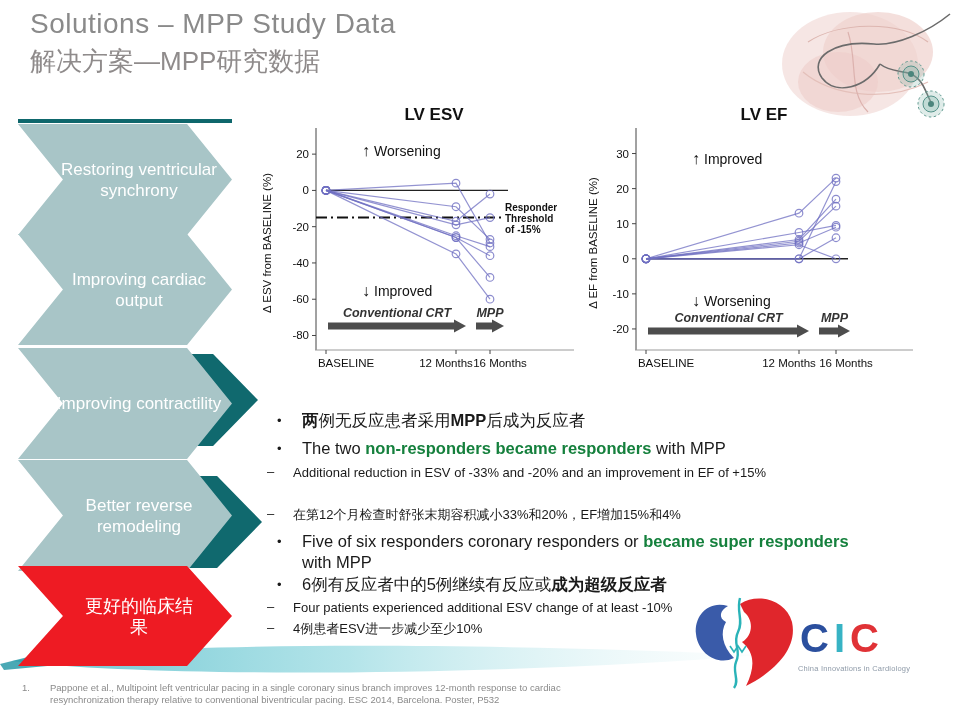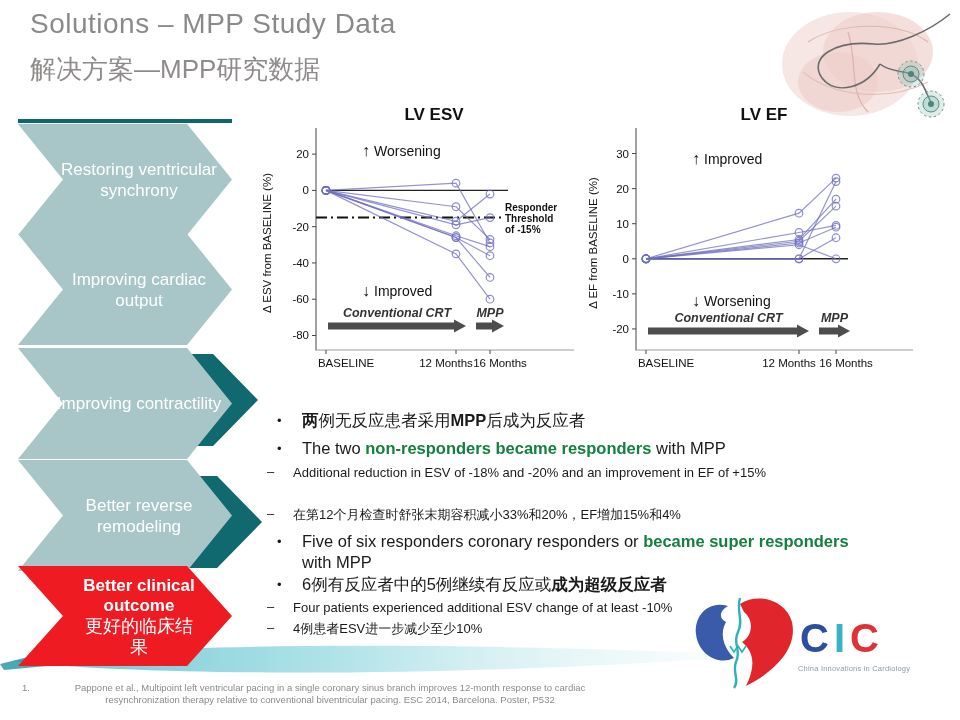--- a/index.html
+++ b/index.html
@@ -1,20 +1,20 @@
 <!DOCTYPE html>
 <html><head>
 <meta charset="utf-8">
 <style>
   html,body{margin:0;padding:0;background:#e8e8e8;}
   .slide{position:relative;width:960px;height:720px;background:#ffffff;overflow:hidden;
          font-family:"Liberation Sans", sans-serif;}
   
   .title-en{position:absolute;left:30px;top:8px;font-size:28px;color:#8a8a8a;letter-spacing:.5px;}
-  .title-zh{position:absolute;left:30px;top:52px;font-size:26px;color:#8f8b8b;}
+  .title-zh{position:absolute;left:30px;top:44px;font-size:26px;color:#8f8b8b;}
   
   .chev{position:absolute;left:18px;width:214px;height:111px;
         clip-path:polygon(0 0,79% 0,100% 50%,79% 100%,0 100%,21% 50%);
         display:flex;align-items:center;justify-content:center;
         padding-left:38px;padding-right:10px;box-sizing:border-box;
         text-align:center;color:#ffffff;font-size:17px;line-height:21px;}
   .chev.light{background:#a8c5c7;}
   .chev.red{background:#ee1b23;height:100px;font-size:17px;}
   .chev-shadow{position:absolute;width:214px;height:92px;background:#10696e;
         clip-path:polygon(0 0,79% 0,100% 50%,79% 100%,0 100%,21% 50%);}
@@ -40,21 +40,21 @@
   .heart-art{position:absolute;left:778px;top:2px;z-index:0;}
   
   .cic{position:absolute;left:690px;top:594px;width:240px;height:96px;z-index:1;}
   .cic-heart{position:absolute;left:0;top:0;}
   .cic-word{position:absolute;left:110px;top:24px;font-size:40px;font-weight:800;letter-spacing:5px;line-height:40px;}
   .cic-word .c-blue{color:#2b4f9e;} .cic-word .c-teal{color:#37b3c4;} .cic-word .c-red{color:#e03236;}
   .cic-tag{position:absolute;left:108px;top:70px;font-size:7.5px;color:#8e9aa8;letter-spacing:.2px;}
   
   .footer{position:absolute;left:22px;top:682px;font-size:9.5px;color:#8a8a8a;line-height:12px;z-index:2;}
   .footer .fn{display:inline-block;width:28px;vertical-align:top;}
-  .footer .ft{display:inline-block;width:560px;vertical-align:top;text-align:center;}
+  .footer .ft{display:inline-block;width:560px;vertical-align:top;}
 </style>
 </head>
 <body>
 
 <div class="slide">
 
   <div class="title-en">Solutions – MPP Study Data</div>
   <div class="title-zh">解决方案—MPP研究数据</div>
 
   <svg class="heart-art" width="180" height="140" viewBox="0 0 180 140">
@@ -100,21 +100,20 @@
   <div class="chev-shadow" style="left:44px;top:354px"></div>
   <div class="chev light" style="top:348px">
     <span>Improving contractility</span>
   </div>
   <div class="chev-shadow" style="left:48px;top:476px"></div>
   <div class="chev light" style="top:460px">
     <span>Better reverse remodeling</span>
   </div>
   <div class="chev red" style="top:566px">
     <div class="red-inner">
-      <div class="red-en">Better clinical outcome</div>
       <div class="red-zh">更好的临床结果</div>
     </div>
   </div>
 
   <div class="chart" id="chart-esv"><svg width="322" height="292" viewBox="0 0 322 292">
         <text x="176" y="20" fill="#111" font-family="Liberation Sans, sans-serif" text-anchor="middle" font-size="17" font-weight="bold">LV ESV</text>
         <text x="0" y="0" fill="#111" font-family="Liberation Sans, sans-serif" text-anchor="middle" font-size="11.5" transform="translate(13 143) rotate(-90)">Δ ESV from BASELINE (%)</text>
         <line x1="58" y1="28" x2="58" y2="250" stroke="#444" stroke-width="1"></line>
         <line x1="57" y1="250" x2="316" y2="250" stroke="#9a9a9a" stroke-width="1"></line>
         <line x1="54" y1="54.13559322033898" x2="58" y2="54.13559322033898" stroke="#444" stroke-width="1"></line>
@@ -251,21 +250,21 @@
         <text x="250.5" y="222" fill="#333" font-family="Liberation Sans, sans-serif" text-anchor="middle" font-size="12.5" font-weight="bold" font-style="italic">MPP</text>
       </svg></div>
 
   <div class="brow" style="top:410px">
     <span class="mk">•</span><span class="tx"><span class="bld">两</span><span>例无反应患者采用</span><span class="bld">MPP</span><span>后成为反应者</span></span>
   </div>
   <div class="brow" style="top:438px">
     <span class="mk">•</span><span class="tx"><span>The two </span><span class="teal">non-responders became responders</span><span> with MPP</span></span>
   </div>
   <div class="srow" style="top:464px">
-    <span class="mk">–</span><span class="tx"><div>Additional reduction in ESV of -18% and -20% and an improvement in EF of +15%</div></span>
+    <span class="mk">–</span><span class="tx"><div>Additional reduction in ESV of -33% and -20% and an improvement in EF of +15%</div></span>
   </div>
   <div class="srow" style="top:506px">
     <span class="mk">–</span><span class="tx">在第12个月检查时舒张末期容积减小33%和20%，EF增加15%和4%</span>
   </div>
   <div class="brow" style="top:531px">
     <span class="mk">•</span><span class="tx"><span>Five of six responders coronary responders or </span><span class="teal">became super responders</span><div>with MPP</div></span>
   </div>
   <div class="brow" style="top:574px">
     <span class="mk">•</span><span class="tx"><span>6例有反应者中的5例继续有反应或</span><span class="bld">成为超级反应者</span></span>
   </div>

